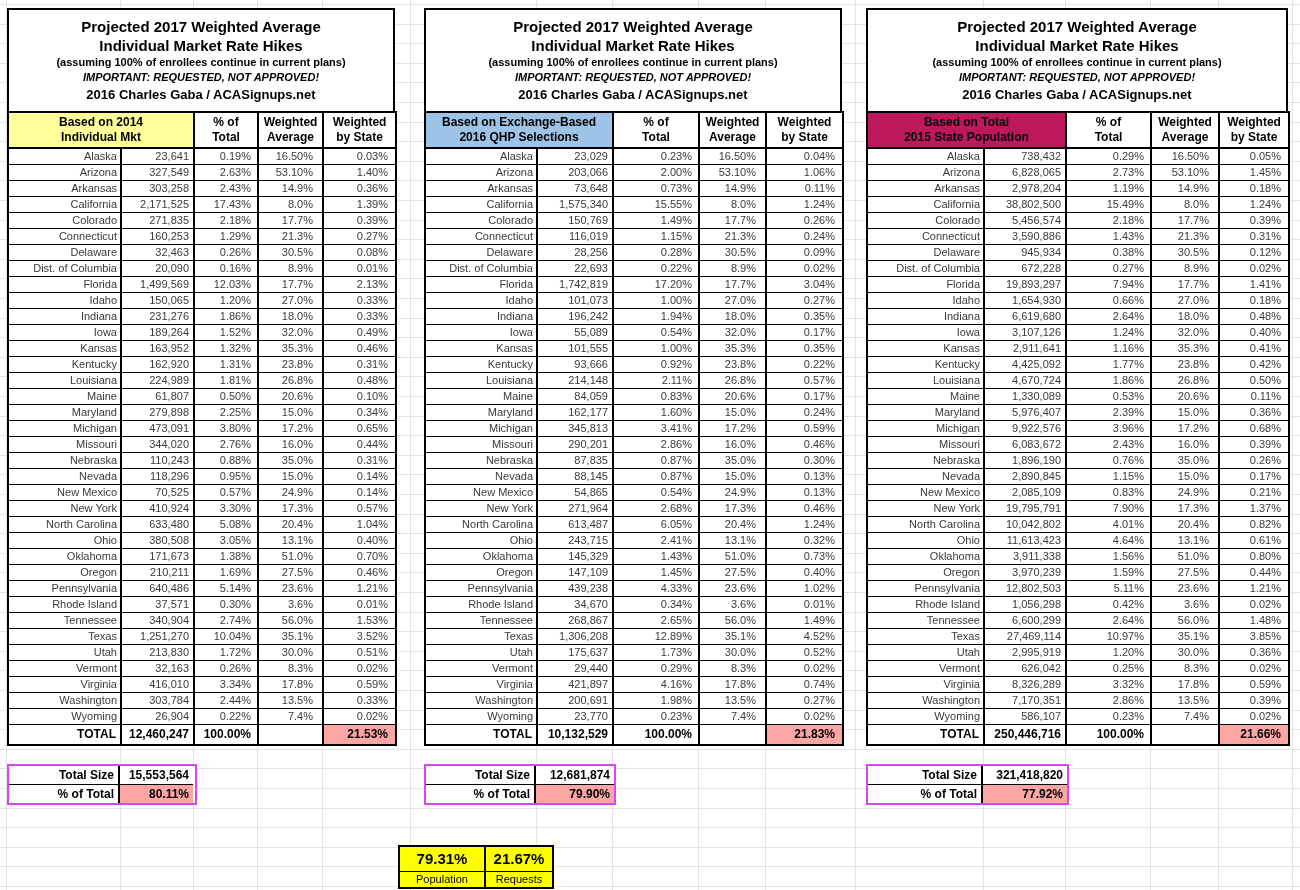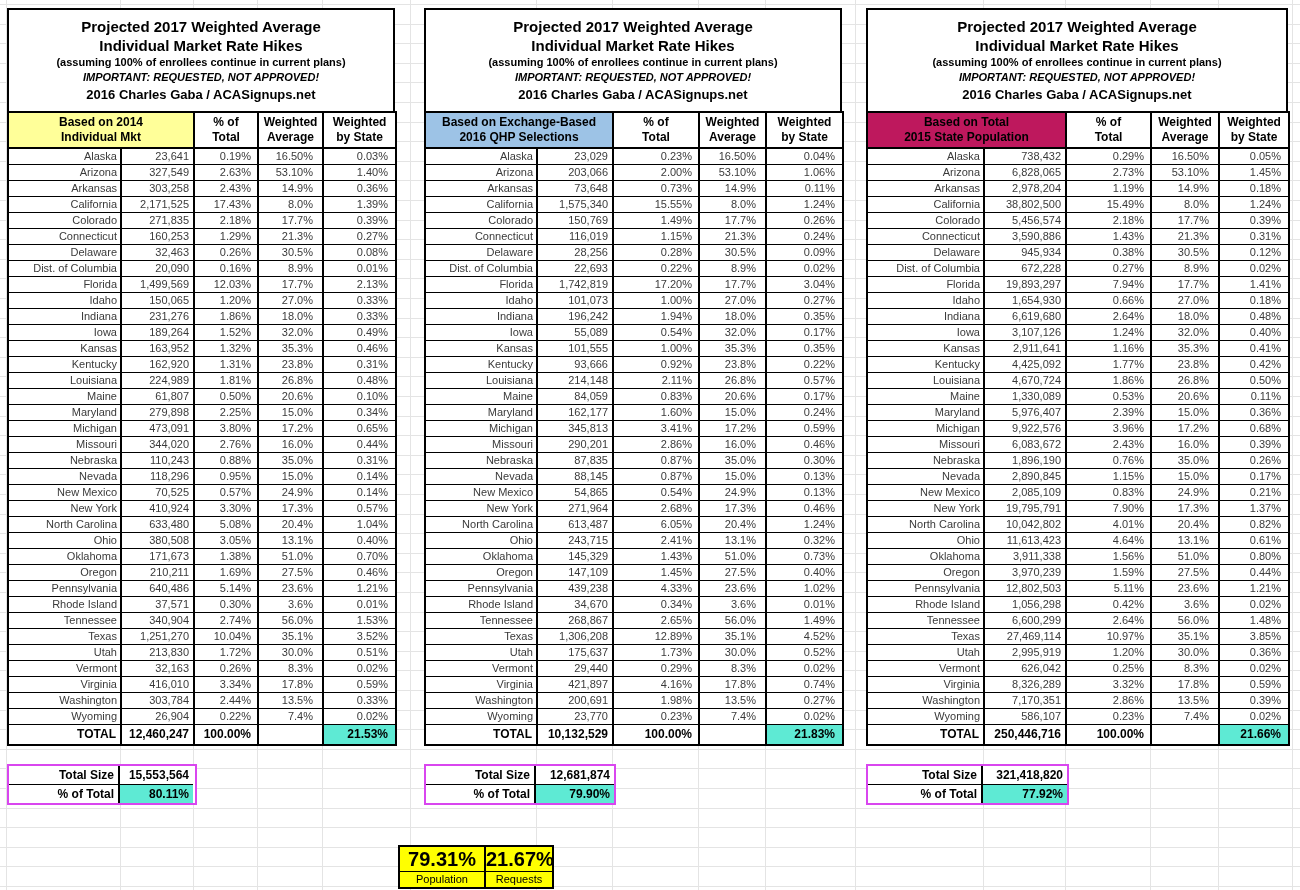--- a/index.html
+++ b/index.html
@@ -44,41 +44,41 @@
   table.data tbody td:nth-child(3){padding-right:6px;}
   table.data tbody td:nth-child(4){padding-right:9px;}
   table.data tbody td:nth-child(5){padding-right:7px;}
   table.data tfoot td{
     border:1px solid #000;height:19px;line-height:19px;font-size:12px;font-weight:bold;color:#000;
     text-align:right;padding:0 4px 0 0;white-space:nowrap;
   }
   table.data tfoot td + td{border-left:2px solid #000;}
   table.data tfoot td:nth-child(3){padding-right:6px;}
   table.data tfoot td:nth-child(5){padding-right:7px;}
-  .hl{background:#5eead4;}
+  .hl{background:#fca5a5;}
 
   .sub-block{border:2px solid #d946ef;margin-top:18px;display:grid;background:#fff;}
   .sub-cell{
     height:18px;line-height:18px;font-size:12px;font-weight:bold;
     text-align:right;padding:0 4px 0 0;white-space:nowrap;
   }
   .sub-lbl{border-right:2px solid #000;}
   .sub-row-top{border-bottom:1px solid #000;}
 
   .avg-block{
     position:absolute;left:398px;top:845px;z-index:2;display:flex;border:2px solid #000;background:#FFFF00;
   }
   .avg-label{
     width:208px;font-weight:bold;font-size:14px;display:flex;align-items:center;justify-content:center;
     border-right:2px solid #000;
   }
   .avg-col{display:flex;flex-direction:column;}
   .avg-col.first{border-right:2px solid #000;width:84px;}
   .avg-col.second{width:66px;}
-  .avg-val{height:24px;line-height:24px;font-weight:bold;font-size:20px;text-align:center;border-bottom:1px solid #000;}
+  .avg-val{height:24px;line-height:24px;font-weight:bold;font-size:15px;text-align:center;border-bottom:1px solid #000;}
   .avg-sub{height:15px;line-height:15px;font-size:11px;text-align:center;}
 </style>
 </head>
 <body>
 
 <div class="hgrid"></div>
 <div class="vline" style="left:6px"></div>
 <div class="vline" style="left:120px"></div>
 <div class="vline" style="left:193px"></div>
 <div class="vline" style="left:257px"></div>

